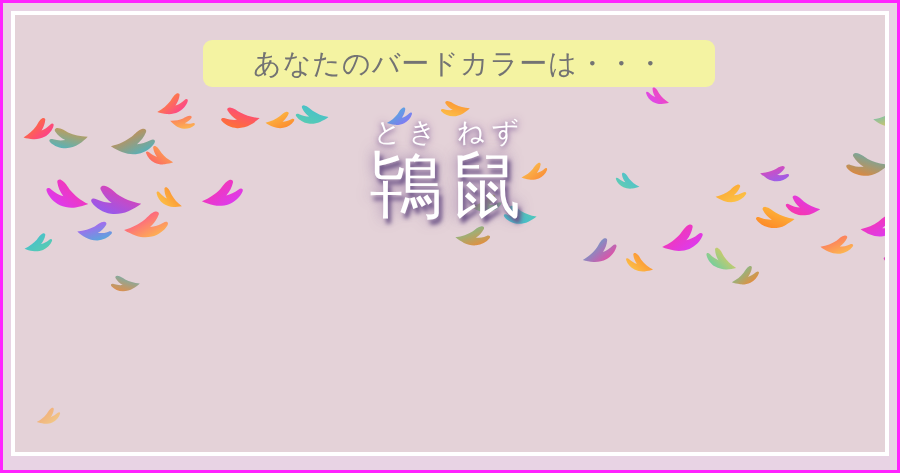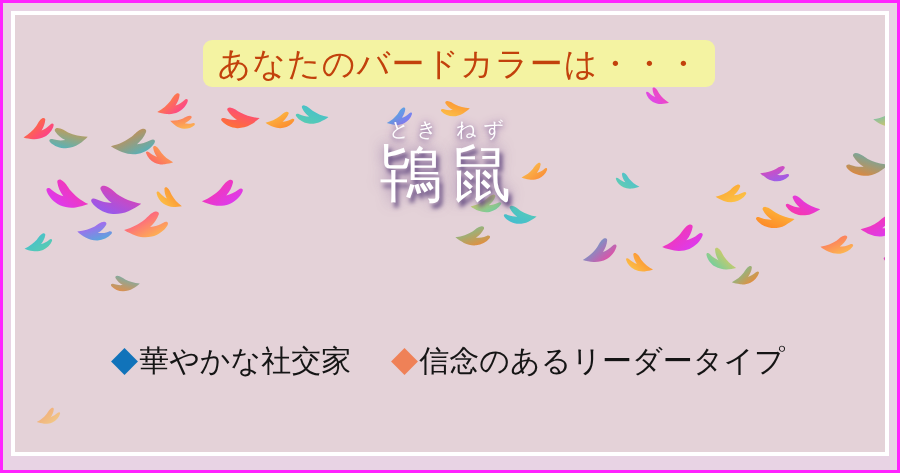--- a/index.html
+++ b/index.html
@@ -30,42 +30,42 @@
   
   #banner{
     position:absolute;left:188px;top:25px;width:512px;height:47px;
     background:#f4f3a2;
     border-radius:9px;
     display:flex;align-items:center;justify-content:center;
     z-index:6;
   }
   #banner-text{
     font-family:"Liberation Sans",sans-serif;
-    font-size:33px;letter-spacing:1px;
-    color:#c2410c;
+    font-size:28px;letter-spacing:1px;
+    color:#737373;
     white-space:nowrap;
     line-height:1;
   }
   
   #title-block{
     position:absolute;left:0;right:0;top:104px;
     text-align:center;z-index:5;
   }
   #furigana{
     font-family:"Liberation Serif",serif;
-    font-size:20px;
+    font-size:27px;
     color:#ffffff;
     letter-spacing:7px;
     line-height:1;
     text-shadow:0 2px 5px #8d6f9e,0 0 9px rgba(150,110,170,.85);
     margin-bottom:3px;
   }
   #main-title{
     font-family:"Liberation Serif",serif;
-    font-size:62px;
+    font-size:72px;
     font-weight:400;
     color:#ffffff;
     letter-spacing:8px;
     line-height:1.05;
     text-shadow:3px 5px 4px #6e5588,0 0 14px rgba(120,85,145,.75);
   }
   #hexcode{
     position:absolute;left:0;right:0;top:253px;
     text-align:center;
     font-family:"DejaVu Serif",serif;
@@ -554,29 +554,18 @@
     </div>
 
     <div id="title-block">
       <div id="furigana">とき ねず</div>
       <div id="main-title">鴇鼠</div>
     </div>
 
 
     <div id="traits">
         <div class="trait-row">
-          <div class="trait">
-            <span class="diamond" style="background: rgb(17, 115, 186);"></span>
-            <span>華やかな社交家</span>
-          </div>
-          <div class="gap-a"></div>
-          <div class="trait">
-            <span class="diamond" style="background: rgb(239, 129, 87);"></span>
-            <span>信念のあるリーダータイプ</span>
-          </div>
-        </div>
-        <div class="trait-row">
           <div class="gap-b"></div>
         </div>
       </div>
 
   </div>
 </div>
 
 </body></html>

